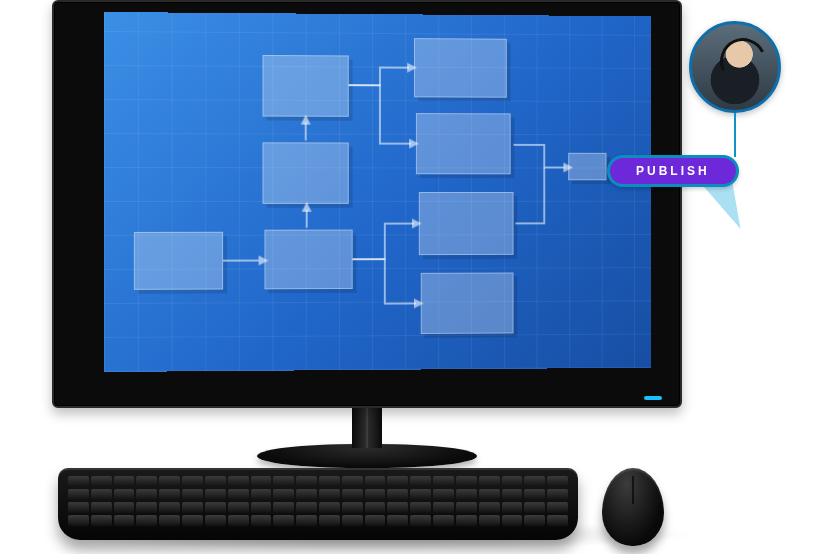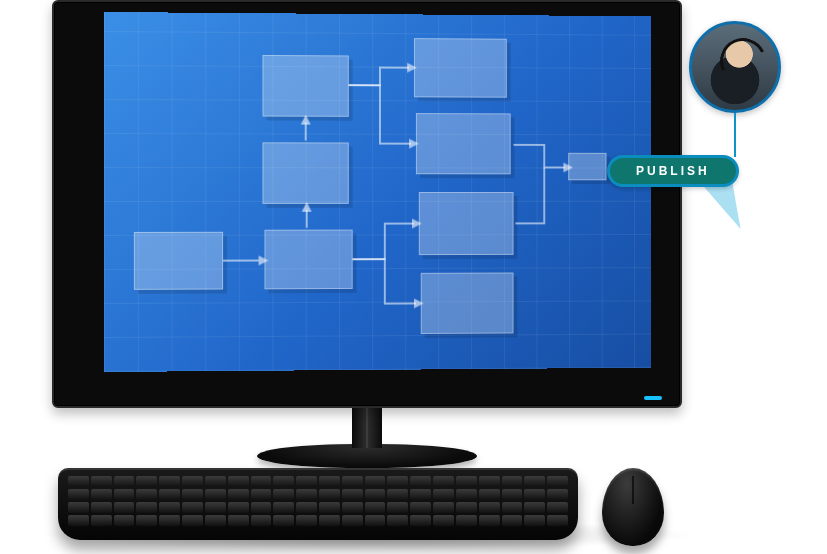--- a/index.html
+++ b/index.html
@@ -205,21 +205,21 @@
     opacity: 0.75;
     transform: skewX(10deg);
   }
 
   
   .publish {
     position: absolute;
     left: 607px;
     top: 155px;
     padding: 6px 26px;
-    background: #0f766e;
+    background: #6d28d9;
     border: 3px solid #0b8dbf;
     border-radius: 999px;
     color: #ffffff;
     font-size: 12px;
     font-weight: 700;
     letter-spacing: 3px;
     text-transform: uppercase;
     box-shadow: 0 2px 4px rgba(0,0,0,0.2);
     cursor: pointer;
   }

